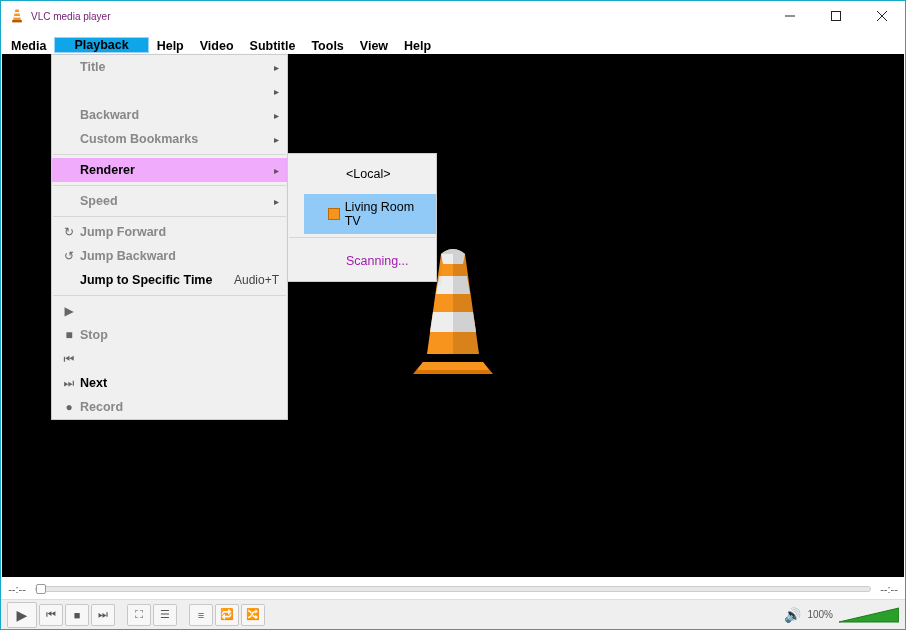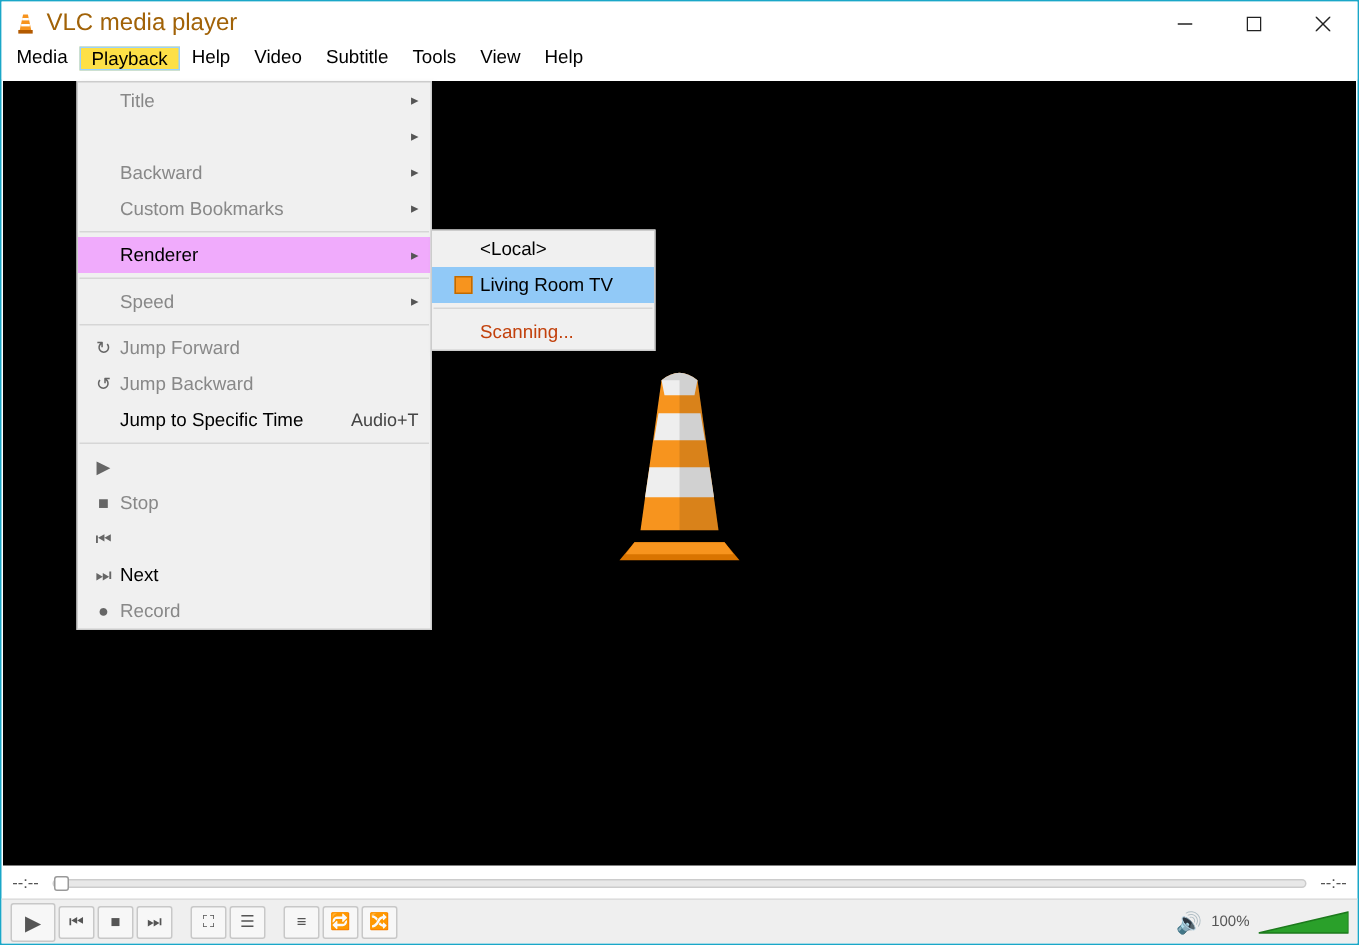--- a/index.html
+++ b/index.html
@@ -1,50 +1,50 @@
 <!DOCTYPE html>
 <html><head>
 <meta charset="utf-8">
 <style>
   * { box-sizing: border-box; margin: 0; padding: 0; font-family: "Segoe UI", Tahoma, sans-serif; }
   body { width: 906px; height: 630px; border: 1px solid #1aa7c8; background: #fff; position: relative; overflow: hidden; }
 
   
   .titlebar { height: 30px; display: flex; align-items: center; padding: 0 0 0 8px; background: #fff; }
   .titlebar .cone-mini { width: 16px; height: 16px; margin-right: 6px; display:flex;align-items:center;justify-content:center; }
-  .titlebar .title { font-size: 16px; color: #a16207; }
+  .titlebar .title { font-size: 10px; color: #701a75; }
   .win-controls { margin-left: auto; display: flex; }
   .win-btn { width: 46px; height: 30px; display: flex; align-items: center; justify-content: center; color: #222; font-size: 14px; }
   .win-btn svg { stroke:#222; fill:none; }
 
   
-  .menubar { height: 22px; display: flex; align-items: flex-start; background: #fff; padding: 0 2px; font-size: 12.5px; }
+  .menubar { height: 22px; display: flex; align-items: flex-end; background: #fff; padding: 0 2px; font-size: 12.5px; font-weight: bold; }
   .menuitem { padding: 0 8px; display: flex; align-items: center; color: #000; cursor: default; }
-  .menuitem.active { background: #fde047; border:1px solid #99d1ff; padding:0 7px; }
+  .menuitem.active { background: #0ea5e9; border:1px solid #99d1ff; padding:0 19px; }
 
   
   .video-area { position: absolute; top: 53px; left: 1px; right: 1px; bottom: 52px; background: #000; }
   .cone-large { position: absolute; left: 50%; top: 50%; transform: translate(-50%, -50%); }
 
   
   .dropdown { position: absolute; left: 50px; top: 53px; width: 237px; background: #f0f0f0; border: 1px solid #ccc; box-shadow: 2px 2px 4px rgba(0,0,0,.15); font-size: 12.5px; }
   .dd-row { display: flex; align-items: center; height: 24px; padding: 0 8px 0 6px; color: #000; position: relative; }
   .dd-row.disabled { color: #888; }
   .dd-row.highlight { background: #f0abfc; }
   .dd-icon-slot { width: 22px; display: flex; align-items: center; justify-content: center; font-size: 12px; color:#666; }
-  .dd-label { flex: 1; }
+  .dd-label { flex: 1; font-weight: bold; }
   .dd-shortcut { color: #444; font-size: 12px; }
   .dd-arrow { position: absolute; right: 8px; font-size: 10px; color:#555; }
   .dd-sep { height: 1px; background: #d6d6d6; margin: 3px 1px; }
 
   
   .submenu { position: absolute; left: 286px; top: 152px; width: 150px; background: #f0f0f0; border: 1px solid #ccc; box-shadow: 2px 2px 4px rgba(0,0,0,.15); font-size: 12.5px; }
-  .sm-row { display:flex; align-items:center; height:24px; padding:0 8px 0 10px; }
+  .sm-row { display:flex; align-items:center; height:40px; padding:0 8px 0 20px;margin-left:16px; }
   .sm-row.highlight { background:#91c9f7; }
-  .sm-row.disabled { color:#c2410c; }
+  .sm-row.disabled { color:#a21caf; }
   .sm-icon-slot { width:22px; display:flex;align-items:center;justify-content:center; }
   .cast-box { width:12px;height:12px;background:#f7941e;border:1px solid #c06a00; }
 
   
   .seekbar { position:absolute; left:4px; right:4px; bottom:31px; height:18px; display:flex; align-items:center; gap:6px; font-size:11px; color:#555; background:#fff;}
   .seek-time { min-width:24px; text-align:center; }
   .seek-track { flex:1; height:6px; background:#e8e8e8; border:1px solid #ccc; border-radius:3px; position:relative; }
   .seek-thumb { position:absolute; left:0; top:-3px; width:10px; height:10px; background:#fff; border:1px solid #999; border-radius:2px; }
 
   

